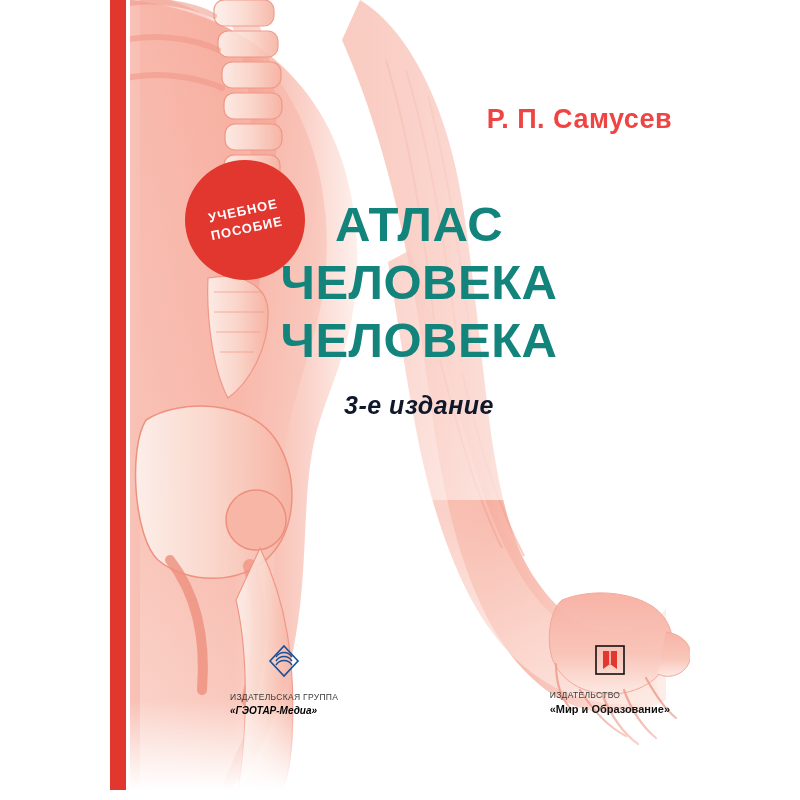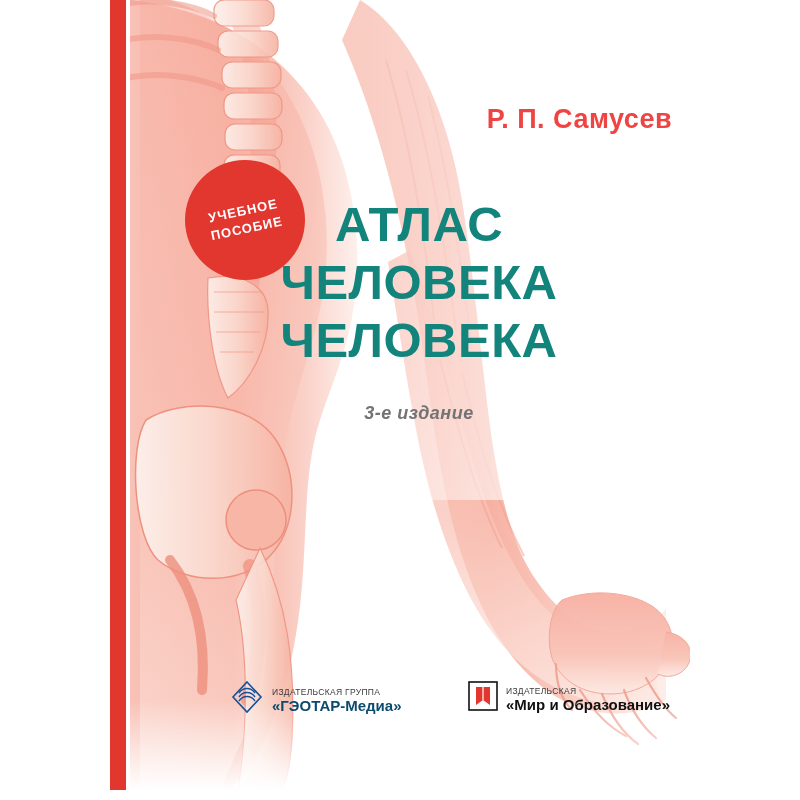--- a/index.html
+++ b/index.html
@@ -113,60 +113,62 @@
     color: #12847c;
   }
   .title-line {
     font-size: 49px;
     font-weight: bold;
     line-height: 58px;
     letter-spacing: 0.5px;
     white-space: nowrap;
   }
   .edition {
-    margin-top: 34px;
-    font-size: 18px;
+    margin-top: 22px;
+    font-size: 25px;
     font-style: italic;
     font-weight: bold;
-    color: #737373;
+    color: #0f172a;
     letter-spacing: 0.5px;
   }
 
   
   .publishers {
     position: absolute;
     left: 120px;
     bottom: 72px;
     width: 440px;
     display: flex;
     justify-content: space-between;
     align-items: flex-start;
   }
   .pub {
     display: flex;
     align-items: center;
     gap: 8px;
+    flex-direction: column;
   }
   .pub-text {
     line-height: 14px;
   }
   .pub-top {
     font-size: 8.5px;
     color: #3b3b3b;
     letter-spacing: 0.3px;
     white-space: nowrap;
   }
   .pub-main {
-    font-size: 15px;
-    font-weight: bold;
-    color: #0c4a6e;
-    white-space: nowrap;
+    font-size: 10px;
+    font-weight: bold;
+    color: #000000;
+    white-space: nowrap;
+    font-style: italic;
   }
   .pub-main-sm {
-    font-size: 15px;
+    font-size: 11px;
     font-weight: bold;
     color: #111111;
     white-space: nowrap;
   }
   .logo-box { flex: none; }
 </style>
 </head>
 <body>
 
 <div class="page">
@@ -316,21 +318,21 @@
 
       <div class="pub">
         <div class="logo-box">
           <svg width="30" height="32" viewBox="0 0 30 32" xmlns="http://www.w3.org/2000/svg" aria-hidden="true">
             <rect x="1" y="2" width="28" height="28" fill="none" stroke="#111111" stroke-width="1.6"></rect>
             <path d="M8 7 H22 V25 L15 20 L8 25 Z" fill="#e2372f"></path>
             <path d="M15 7 V20" stroke="#ffffff" stroke-width="1.2"></path>
           </svg>
         </div>
         <div class="pub-text">
-          <div class="pub-top">ИЗДАТЕЛЬСКАЯ</div>
+          <div class="pub-top">ИЗДАТЕЛЬСТВО</div>
           <div class="pub-main-sm">«Мир и Образование»</div>
         </div>
       </div>
 
     </div>
 
   </div>
 </div>
 
 </body></html>

